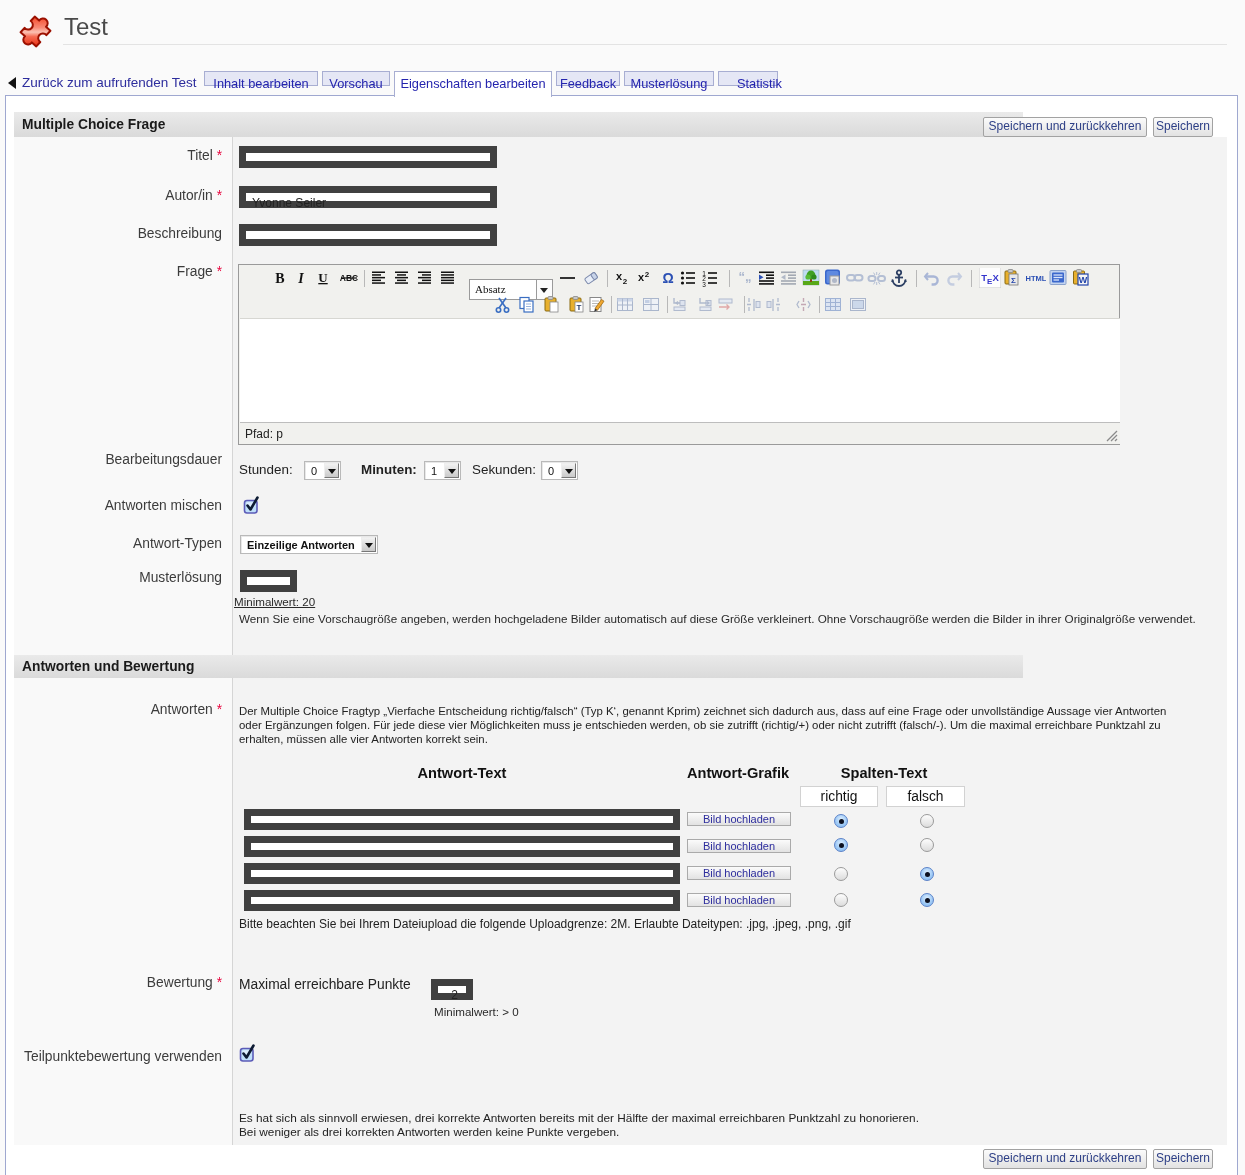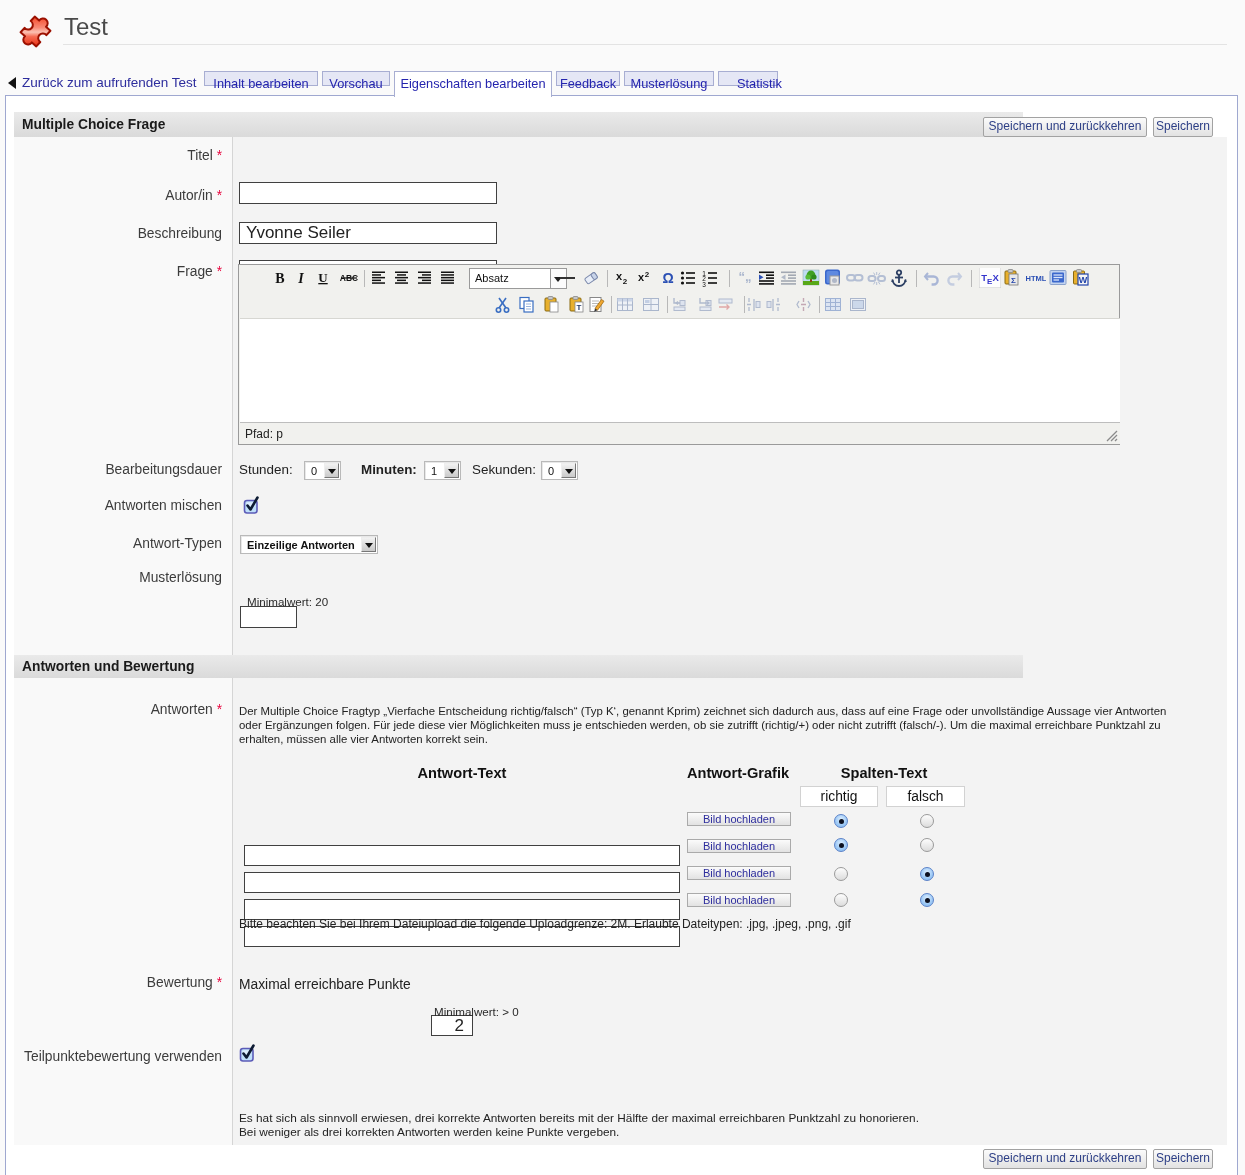--- a/index.html
+++ b/index.html
@@ -33,21 +33,21 @@
 
 #lblcol { position:absolute; left:14px; top:137px; width:218px; height:1008px; background:#f9f9f9; }
 #divider { position:absolute; left:232px; top:137px; width:1px; height:1008px; background:#d5d5d5; }
 #inpcol { position:absolute; left:233px; top:137px; width:994px; height:1008px; background:#f3f3f3; }
 
 .lbl { position:absolute; left:14px; width:208px; text-align:right; font-size:13.8px; color:#3c3c3c; }
 .req { color:#e8043e; }
 
 .btn { position:absolute; height:20px; background:linear-gradient(#fbfbfb,#e2e2e2); border:1px solid #a2a2a2; border-radius:2px; color:#2d3f86; font-size:12px; text-align:center; line-height:16px; z-index:6; }
 
-.ti { position:absolute; background:#fff; border:1px solid #404040; font-size:17px; color:#222;margin-top:36px; }
+.ti { position:absolute; background:#fff; border:7px solid #404040; font-size:12px; color:#222; }
 
 
 .sel { position:absolute; background:#fff; border:1px solid #b9b9b9; box-shadow:inset 1px 1px 0 #e8e8e8; }
 .sel .v { position:absolute; left:6px; top:50%; transform:translateY(-50%); font-size:11px; color:#111; }
 .sel .db { position:absolute; right:1px; top:1px; bottom:1px; width:15px; background:linear-gradient(#f2f2f2,#c9c9c9); border:1px solid; border-color:#eee #777 #777 #eee; }
 .sel .db:after { content:""; position:absolute; left:3px; top:5px; width:0; height:0; border-left:4px solid transparent; border-right:4px solid transparent; border-top:5px solid #111; }
 
 .small { font-size:11.6px; color:#2a2a2a; }
 
 
@@ -113,21 +113,21 @@
 <div class="gbar" id="fhead">
       <span class="t">Multiple Choice Frage</span>
     </div>
 <div class="btn" style="left:983px;top:117px;width:164px;">Speichern und zurückkehren</div>
 <div class="btn" style="left:1153px;top:117px;width:60px;">Speichern</div>
 
 <div class="lbl" style="top:148px;">Titel <span class="req">*</span></div>
 <div class="lbl" style="top:188px;">Autor/in <span class="req">*</span></div>
 <div class="lbl" style="top:226px;">Beschreibung</div>
 <div class="lbl" style="top:264px;">Frage <span class="req">*</span></div>
-<div class="lbl" style="top:462px;">Bearbeitungsdauer</div>
+<div class="lbl" style="top:452px;">Bearbeitungsdauer</div>
 <div class="lbl" style="top:498px;">Antworten mischen</div>
 <div class="lbl" style="top:536px;">Antwort-Typen</div>
 <div class="lbl" style="top:570px;">Musterlösung</div>
 <div class="lbl" style="top:702px;">Antworten <span class="req">*</span></div>
 <div class="lbl" style="top:975px;">Bewertung <span class="req">*</span></div>
 <div class="lbl" style="top:1049px;">Teilpunktebewertung verwenden</div>
 
 <div class="ti" style="left:239px;top:146px;width:258px;height:22px;"></div>
 <div class="ti" style="left:239px;top:186px;width:258px;height:22px;line-height:20px;padding-left:6px;">Yvonne Seiler</div>
 <div class="ti" style="left:239px;top:224px;width:258px;height:22px;"></div>
@@ -177,21 +177,21 @@
         </svg>
     <svg class="ic" style="left:209px">
           <g fill="#111">
             <rect x="3" y="3.5" width="13" height="1.5"></rect>
             <rect x="3" y="6.2" width="13" height="1.5"></rect>
             <rect x="3" y="8.9" width="13" height="1.5"></rect>
             <rect x="3" y="11.6" width="13" height="1.5"></rect>
             <rect x="3" y="14.3" width="13" height="1.5"></rect>
           </g>
         </svg>
-    <div style="position:absolute;left:230px;top:3px;width:98px;height:21px;background:#fff;border:1px solid #9a9a9a;">
+    <div style="position:absolute;left:230px;top:14px;width:84px;height:21px;background:#fff;border:1px solid #9a9a9a;font-family:Liberation Serif, serif;">
       <span style="position:absolute;left:5px;top:3px;font-size:11px;color:#111;">Absatz</span>
       <span style="position:absolute;right:0;top:0;bottom:0;width:16px;border-left:1px solid #9a9a9a;background:#fcfcfc;"></span>
       <span style="position:absolute;right:4px;top:8px;width:0;height:0;border-left:4px solid transparent;border-right:4px solid transparent;border-top:5px solid #222;"></span>
     </div>
     <svg class="ic" style="left:329px">
           <rect x="2" y="9" width="15" height="2" fill="#333"></rect>
         </svg>
     <svg class="ic" style="left:352px">
           <g transform="rotate(-35 10 10)">
             <rect x="4" y="7" width="12" height="6.5" rx="1.5" fill="#e8eef8" stroke="#7a88aa" stroke-width="1"></rect>
@@ -468,21 +468,22 @@
   <rect x="3.2" y="6.2" width="9" height="4.5" rx="2" fill="#ddeefd"></rect>
   <path d="M4.5 9.5 L7.5 13.5 L14.5 1.5" stroke="#0d1b33" stroke-width="2.6" fill="none" stroke-linecap="round" stroke-linejoin="round"></path>
 </svg>
 
 <div class="sel" style="left:240px;top:535px;width:138px;height:19px;">
       <span class="v" style="font-weight:bold;">Einzeilige Antworten</span>
       <span class="db"></span>
     </div>
 
 <div class="ti" style="left:240px;top:570px;width:57px;height:22px;"></div>
-<div class="abs small" style="left:247px;top:595px;">Minimalwert: 20</div>
+<div class="abs small" style="left:234px;top:595px;text-decoration:underline;">Minimalwert: 20</div>
+<div class="abs small" style="left:239px;top:612px;font-size:11.7px;">Wenn Sie eine Vorschaugröße angeben, werden hochgeladene Bilder automatisch auf diese Größe verkleinert. Ohne Vorschaugröße werden die Bilder in ihrer Originalgröße verwendet.</div>
 
 <div class="gbar" id="secbar">
       <span class="t">Antworten und Bewertung</span>
     </div>
 
 <div class="abs" style="left:239px;top:705px;font-size:11.4px;line-height:13.8px;color:#222;">Der Multiple Choice Fragtyp „Vierfache Entscheidung richtig/falsch“ (Typ K‘, genannt Kprim) zeichnet sich dadurch aus, dass auf eine Frage oder unvollständige Aussage vier Antworten<br>oder Ergänzungen folgen. Für jede diese vier Möglichkeiten muss je entschieden werden, ob sie zutrifft (richtig/+) oder nicht zutrifft (falsch/-). Um die maximal erreichbare Punktzahl zu<br>erhalten, müssen alle vier Antworten korrekt sein.</div>
 
 <div class="thead" style="left:239px;top:765px;width:446px;">Antwort-Text</div>
 <div class="thead" style="left:683px;top:765px;width:110px;">Antwort-Grafik</div>
 <div class="thead" style="left:824px;top:765px;width:120px;">Spalten-Text</div>

